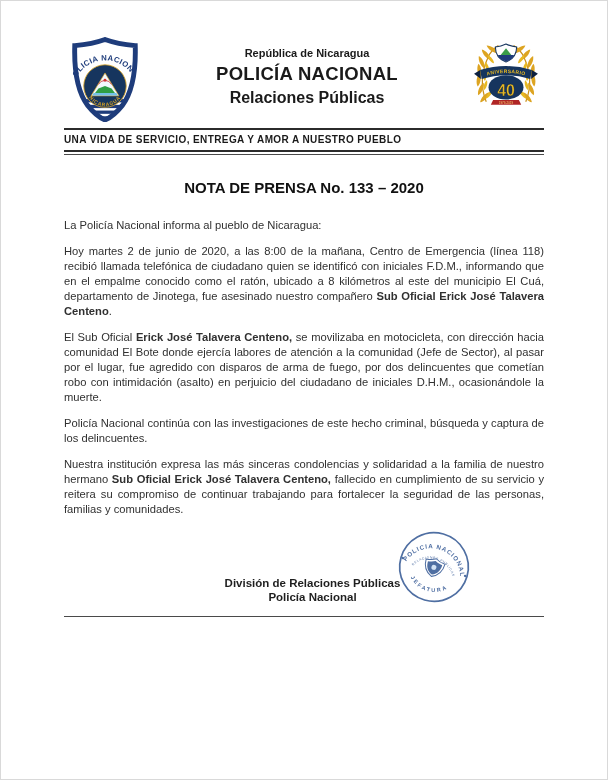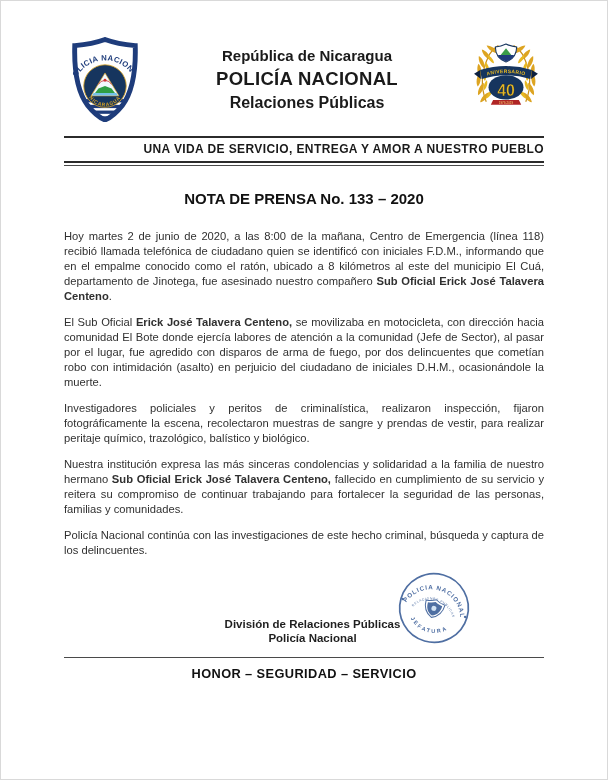--- a/index.html
+++ b/index.html
@@ -7,27 +7,27 @@
     width:608px; height:780px; box-sizing:border-box;
     border:1px solid #d9d9d9; background:#ffffff;
     padding:36px 63px 0 63px; overflow:hidden; position:relative;
     font-family:"Liberation Sans", sans-serif; color:#303030;
   }
   
   .header-row { display:flex; justify-content:space-between; align-items:flex-start; }
   .badge-left { width:82px; flex:0 0 82px; }
   .badge-right { width:76px; flex:0 0 76px; margin-top:2px;text-align:center; }
   .header-center { flex:1; text-align:center; padding-top:10px; color:#1a1a1a; }
-  .country { font-size:15px; font-weight:700; margin-bottom:4px; }
+  .country { font-size:11px; font-weight:700; margin-bottom:4px; }
   .institution { font-size:18.5px; font-weight:700; letter-spacing:.3px; margin-bottom:4px; }
   .department { font-size:16px; font-weight:700; }
   
   .motto-band {
-    margin-top:14px; border-top:2px solid #2b2b2b; border-bottom:2px solid #2b2b2b;
-    padding:4px 0 5px; text-align:right; font-size:12px; font-weight:700;
+    margin-top:6px; border-top:2px solid #2b2b2b; border-bottom:2px solid #2b2b2b;
+    padding:4px 0 5px; text-align:left; font-size:10px; font-weight:700;
     letter-spacing:.4px; color:#1a1a1a;
   }
   .motto-underline { border-top:1px solid #4a4a4a; margin-top:2px; }
   
   .title { margin-top:24px; text-align:center; font-size:15px; font-weight:700; color:#111; }
   .body { margin-top:22px; font-size:11.2px; line-height:15px; text-align:justify; }
   .body p { margin:0 0 11px 0; }
   .b { font-weight:700; }
   
   .signature-section { position:relative; height:88px; margin-top:4px; }
@@ -130,25 +130,25 @@
   </div>
 
   <div>
     <div class="motto-band">UNA VIDA DE SERVICIO, ENTREGA Y AMOR A NUESTRO PUEBLO</div>
     <div class="motto-underline"></div>
   </div>
 
   <div class="title">NOTA DE PRENSA No. 133 – 2020</div>
 
   <div class="body">
+    <p><span>La Policía Nacional informa al pueblo de Nicaragua:</span></p>
     <p><span>Hoy martes 2 de junio de 2020, a las 8:00 de la mañana, Centro de Emergencia (línea 118) recibió llamada telefónica de ciudadano quien se identificó con iniciales F.D.M., informando que en el empalme conocido como el ratón, ubicado a 8 kilómetros al este del municipio El Cuá, departamento de Jinotega, fue asesinado nuestro compañero </span><span class="b">Sub Oficial Erick José Talavera Centeno</span><span>.</span></p>
     <p><span>El Sub Oficial </span><span class="b">Erick José Talavera Centeno,</span><span> se movilizaba en motocicleta, con dirección hacia comunidad El Bote donde ejercía labores de atención a la comunidad (Jefe de Sector), al pasar por el lugar, fue agredido con disparos de arma de fuego, por dos delincuentes que cometían robo con intimidación (asalto) en perjuicio del ciudadano de iniciales D.H.M., ocasionándole la muerte.</span></p>
-    <p><span>Investigadores policiales y peritos de criminalística, realizaron inspección, fijaron fotográficamente la escena, recolectaron muestras de sangre y prendas de vestir, para realizar peritaje químico, trazológico, balístico y biológico.</span></p>
+    <p><span>Policía Nacional continúa con las investigaciones de este hecho criminal, búsqueda y captura de los delincuentes.</span></p>
     <p><span>Nuestra institución expresa las más sinceras condolencias y solidaridad a la familia de nuestro hermano </span><span class="b">Sub Oficial Erick José Talavera Centeno,</span><span> fallecido en cumplimiento de su servicio y reitera su compromiso de continuar trabajando para fortalecer la seguridad de las personas, familias y comunidades.</span></p>
-    <p><span>Policía Nacional continúa con las investigaciones de este hecho criminal, búsqueda y captura de los delincuentes.</span></p>
   </div>
 
   <div class="signature-section">
     <div class="signature-text">
       <div>División de Relaciones Públicas</div>
       <div>Policía Nacional</div>
     </div>
     <div class="stamp">
       <svg xmlns="http://www.w3.org/2000/svg" xmlns:xlink="http://www.w3.org/1999/xlink" width="78" height="78" viewBox="0 0 100 100">
         <defs>
@@ -171,15 +171,14 @@
             <textPath xlink:href="#stBot" href="#stBot" startOffset="50%" text-anchor="middle">JEFATURA</textPath>
           </text>
           <circle cx="8.5" cy="50" r="1.6" fill="#41639b"></circle>
           <circle cx="91.5" cy="50" r="1.6" fill="#41639b"></circle>
         </g>
       </svg>
     </div>
   </div>
 
   <div class="footer-rule"></div>
-  <div class="footer-motto">HONOR – SEGURIDAD – SERVICIO</div>
 
 </div>
 
 </body></html>

